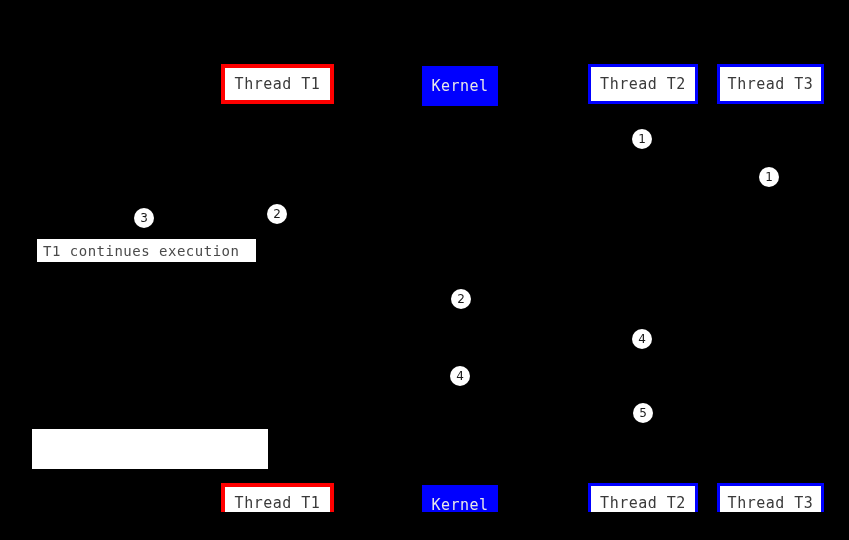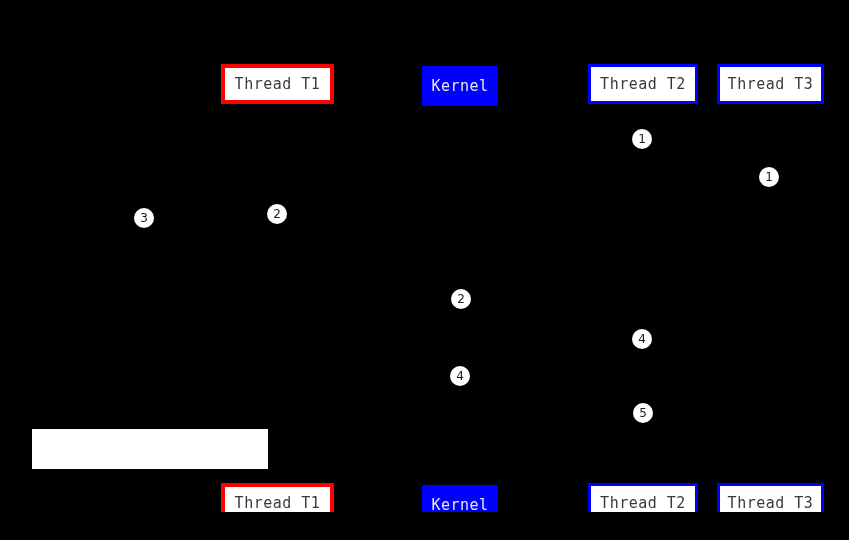--- a/index.html
+++ b/index.html
@@ -118,20 +118,23 @@
     </div>
     <div class="participant kernel" style="left: 422px; top: 485px; width: 76px;">
       <span>Kernel</span>
     </div>
     <div class="participant thread-blue" style="left: 588px; top: 483px; width: 110px;">
       <span>Thread T2</span>
     </div>
     <div class="participant thread-blue" style="left: 717px; top: 483px; width: 107px;">
       <span>Thread T3</span>
     </div>
+    <div class="note" style="left: 36px; top: 238px; width: 221px; height: 25px;">
+      <span>T1 continues execution</span>
+    </div>
     <div class="blank-panel" style="left: 32px; top: 429px; width: 236px; height: 40px;"></div>
     <div class="badge" style="left: 632px; top: 129px;">1</div>
     <div class="badge" style="left: 759px; top: 167px;">1</div>
     <div class="badge" style="left: 267px; top: 204px;">2</div>
     <div class="badge" style="left: 134px; top: 208px;">3</div>
     <div class="badge" style="left: 451px; top: 289px;">2</div>
     <div class="badge" style="left: 632px; top: 329px;">4</div>
     <div class="badge" style="left: 450px; top: 366px;">4</div>
     <div class="badge" style="left: 633px; top: 403px;">5</div>
   </div>

